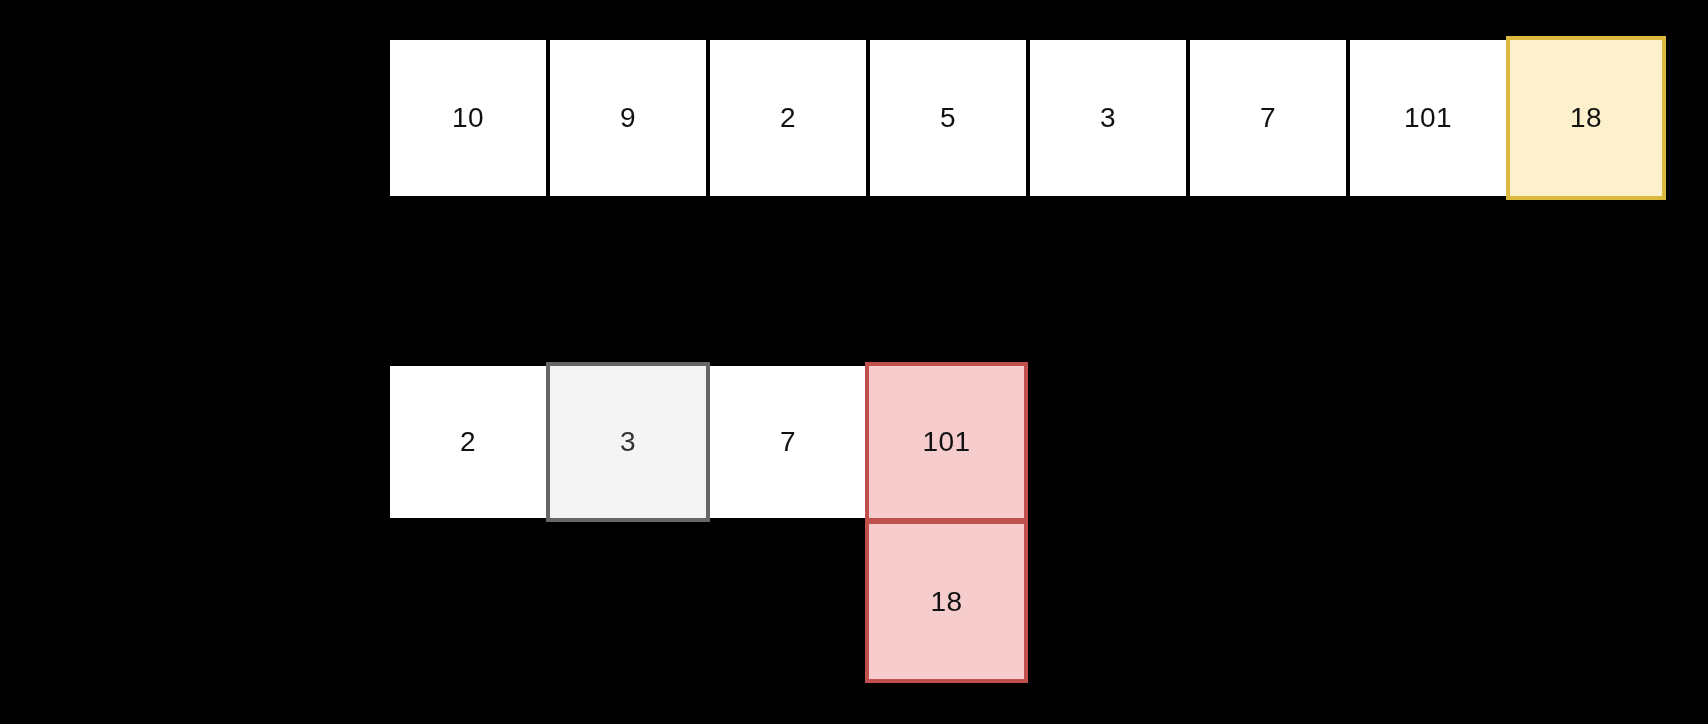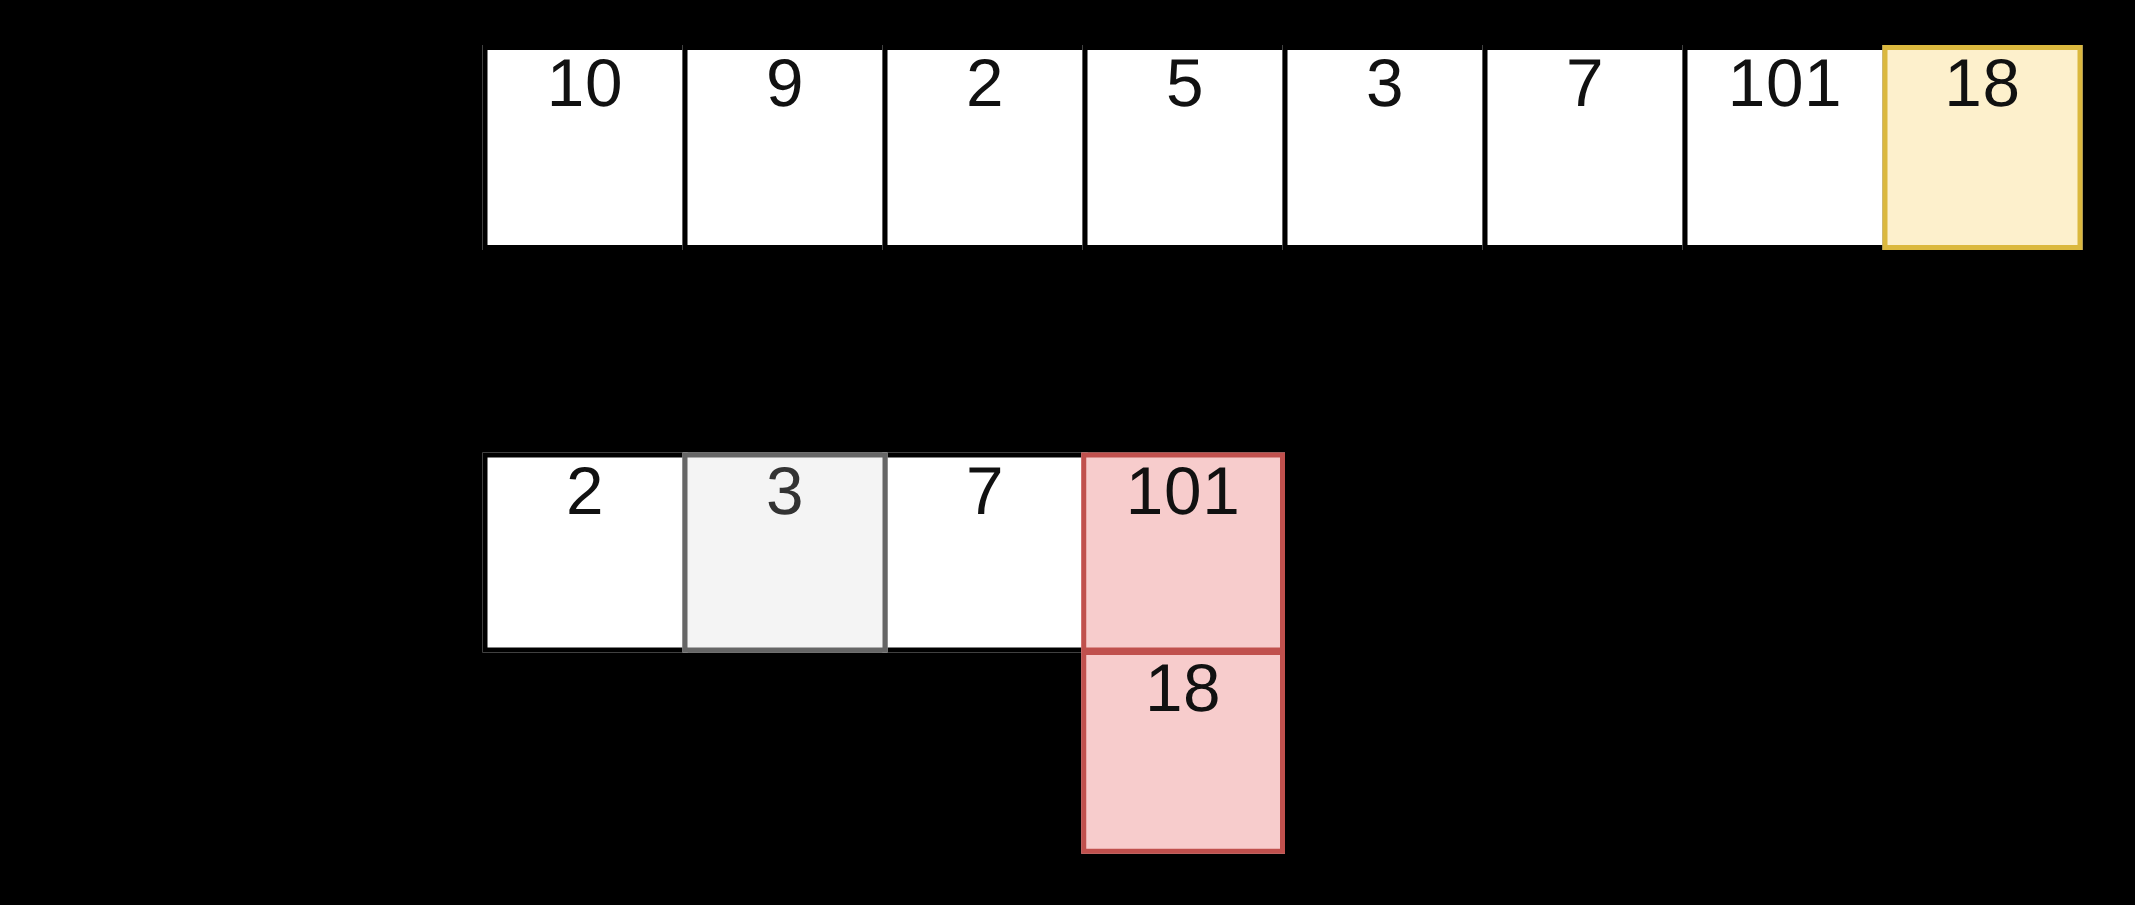--- a/index.html
+++ b/index.html
@@ -19,23 +19,23 @@
     position: absolute;
     top: 0; left: 0;
     width: 1708px;
     height: 724px;
   }
 
   .cell {
     position: absolute;
     box-sizing: border-box;
     display: flex;
-    align-items: flex-start;
+    align-items: center;
     justify-content: center;
-    font-size: 54px;
+    font-size: 28px;
     line-height: 1;
     color: #111111;
     background: #ffffff;
     border: 4px solid #000000;
     letter-spacing: 0.5px;
     -webkit-font-smoothing: antialiased;
   }
 
   
   .cell.plain {

